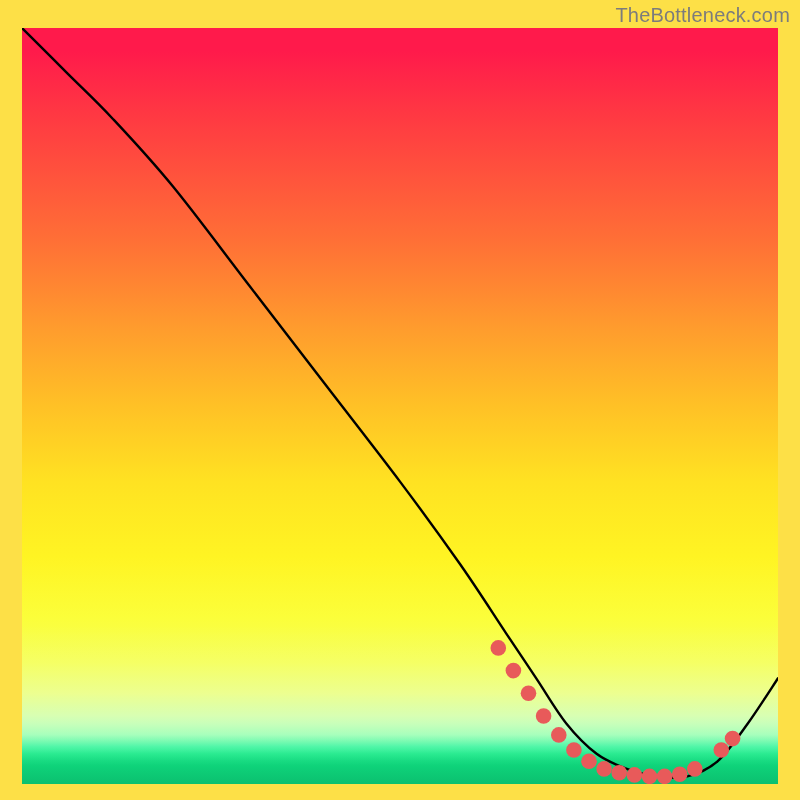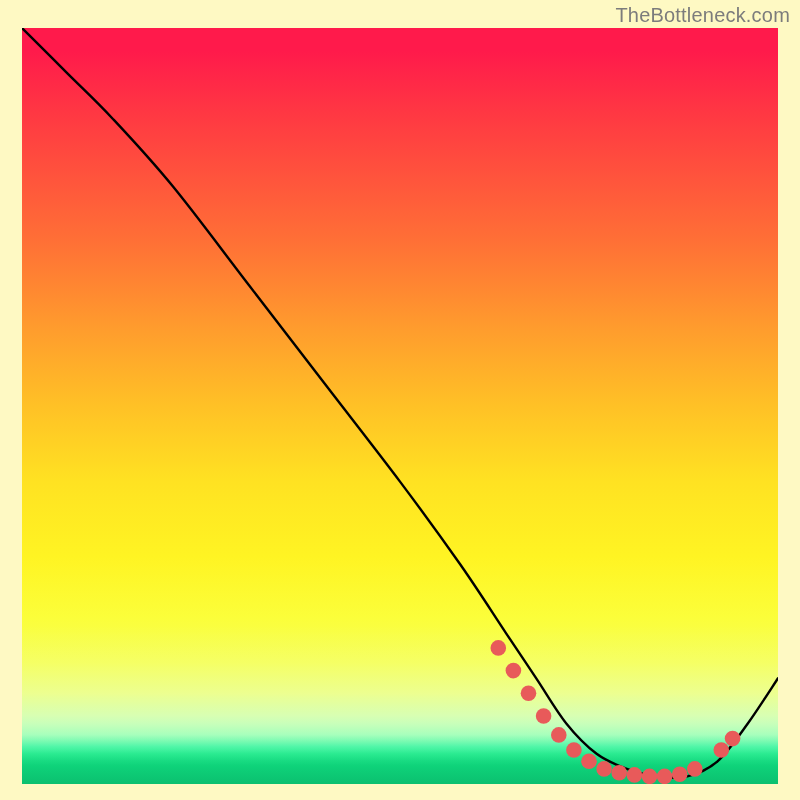--- a/index.html
+++ b/index.html
@@ -8,21 +8,21 @@
     width: 800px;
     height: 800px;
     background: #000;
     font-family: Arial, Helvetica, sans-serif;
     overflow: hidden;
   }
   .wrap {
     position: relative;
     width: 800px;
     height: 800px;
-    background: #fef9c3;
+    background: #fde047;
   }
   .attrib {
     position: absolute;
     top: 4px;
     right: 10px;
     color: #7c7c7c;
     font-size: 20px;
     letter-spacing: 0.2px;
     font-weight: 500;
   }

